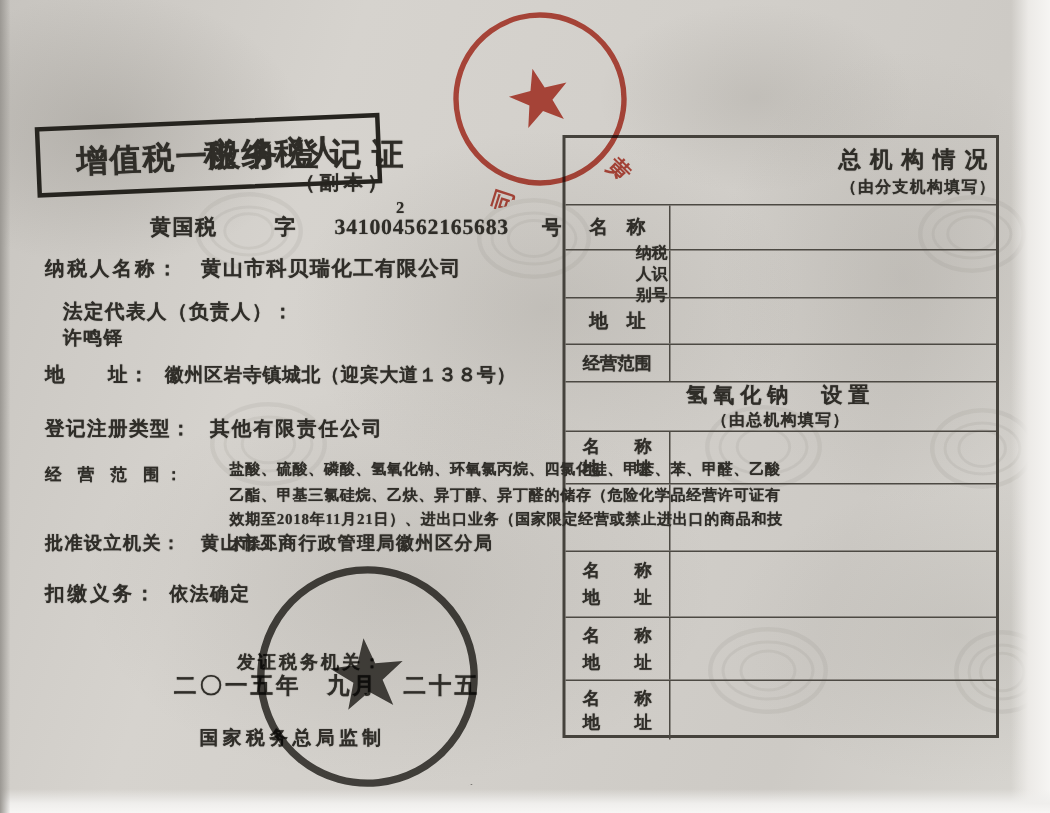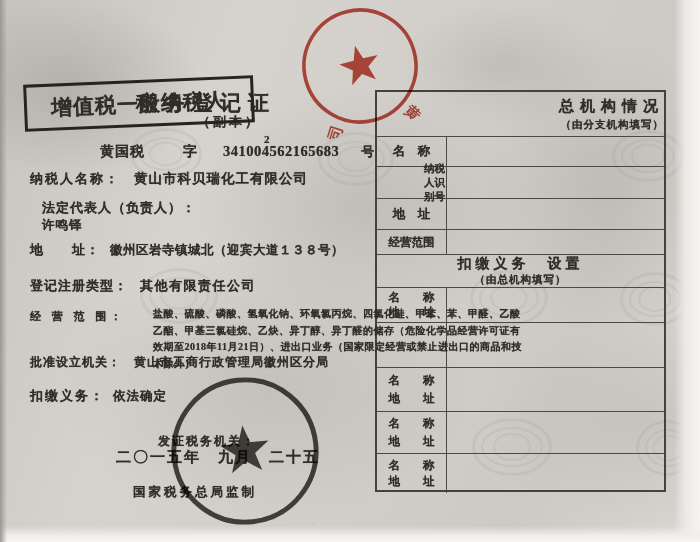--- a/index.html
+++ b/index.html
@@ -235,21 +235,21 @@
     </div>
     <div class="rt-row r-addr">
       <div class="rt-label">地　址</div>
       <div class="rt-val"></div>
     </div>
     <div class="rt-row r-scope">
       <div class="rt-label">经营范围</div>
       <div class="rt-val"></div>
     </div>
     <div class="rt-sect">
-      <div class="t">扣缴义务　设置</div>
+      <div class="t">氢氧化钠　设置</div>
       <div class="s">（由总机构填写）</div>
     </div>
     <div class="rt-block b1">
       <div class="rt-label">
         <span>名　　称</span>
         <span>地　　址</span>
       </div>
       <div class="rt-val"></div>
     </div>
     <div class="rt-block b2">

